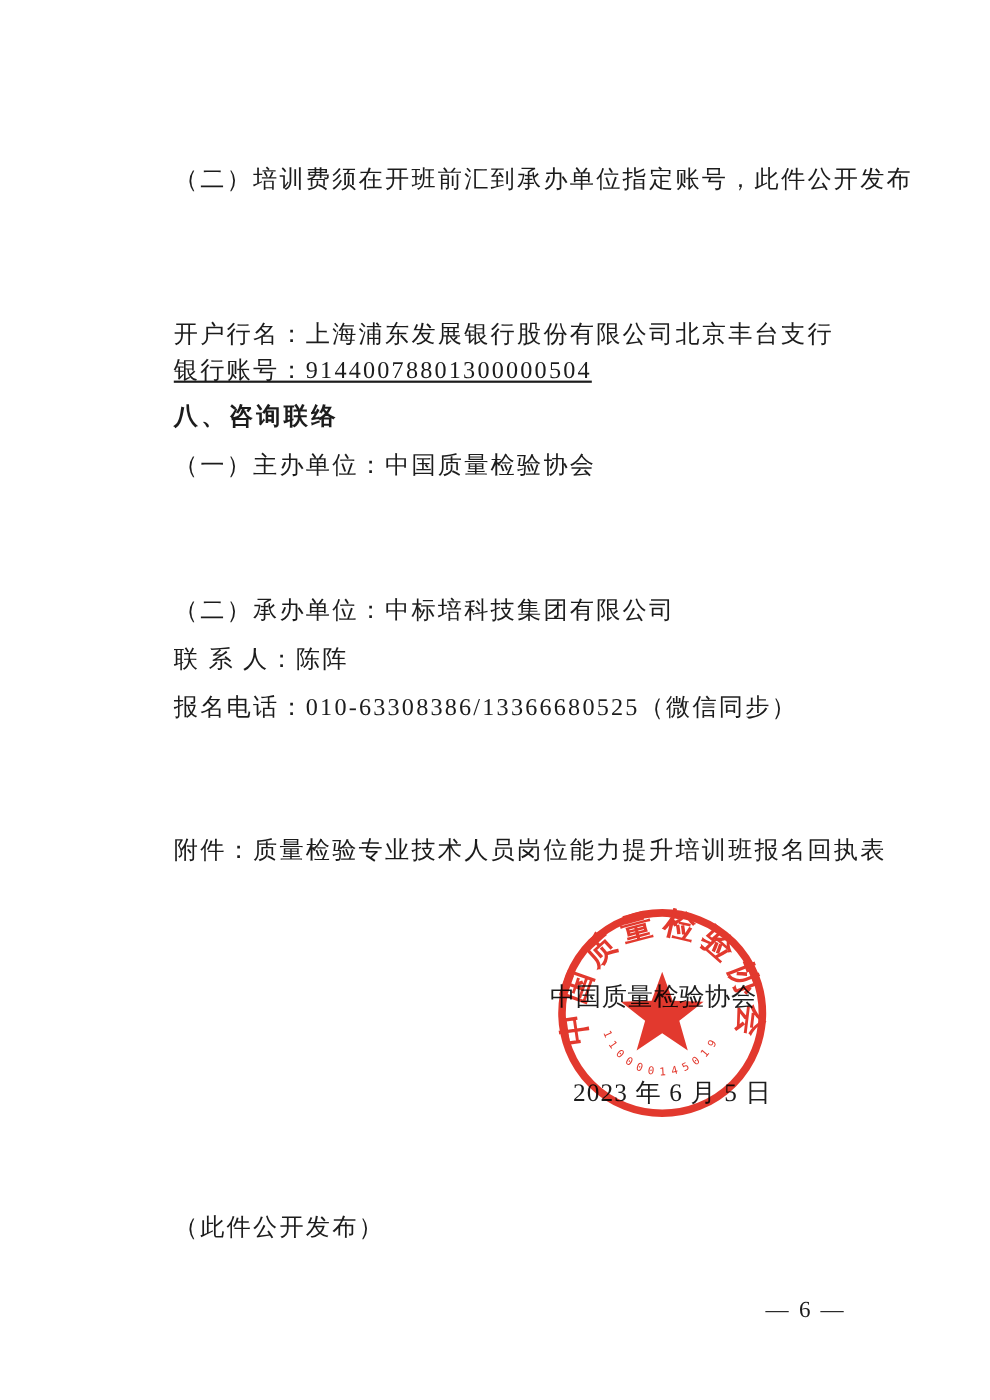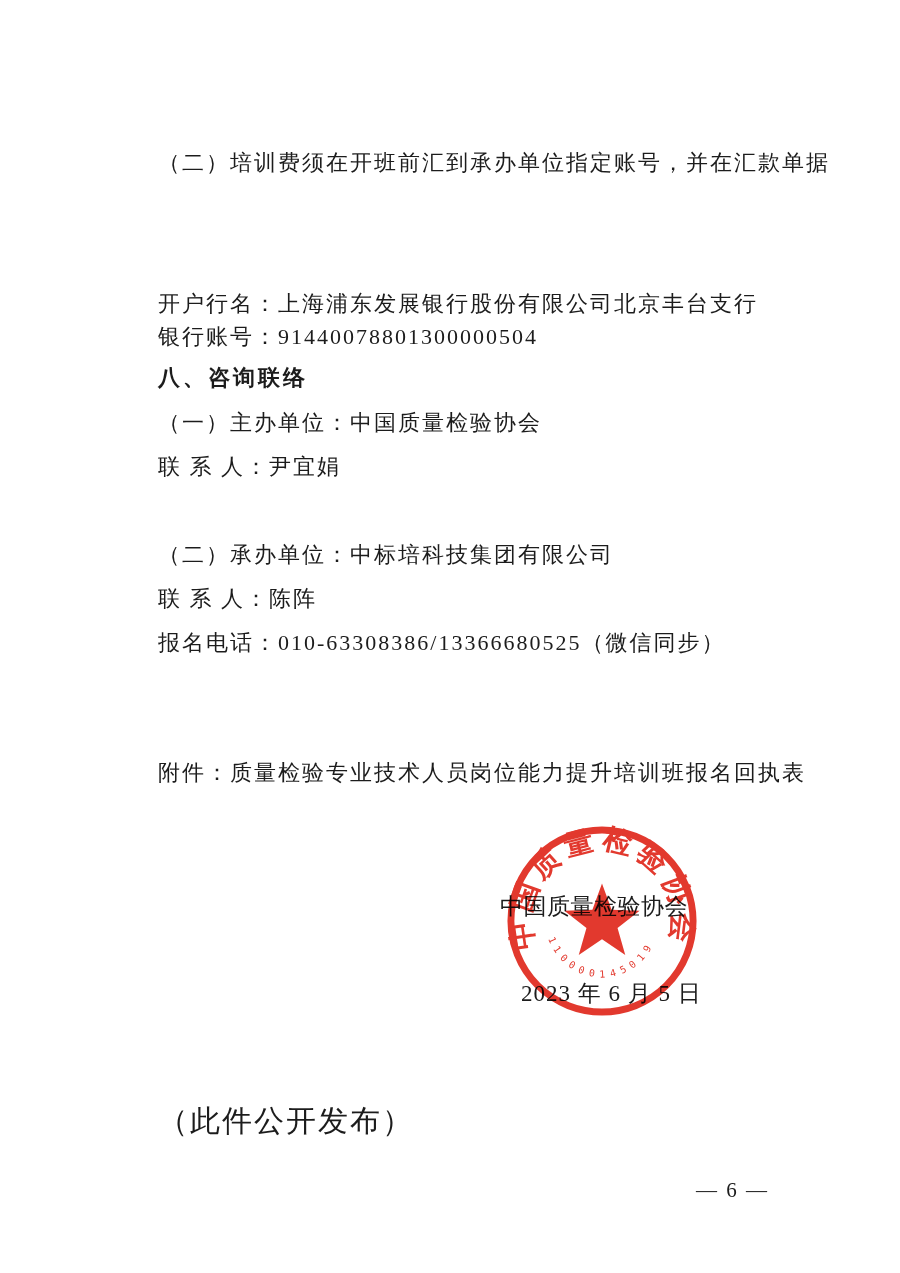--- a/index.html
+++ b/index.html
@@ -37,21 +37,21 @@
     position: absolute;
     left: 521px; top: 978px;
     font-size: 23px;
     letter-spacing: 1px;
     white-space: nowrap;
     z-index: 1;
   }
   .footer-note {
     position: absolute;
     left: 158px; top: 1101px;
-    font-size: 30px;
+    font-size: 22px;
     letter-spacing: 2px;
   }
   .page-number {
     position: absolute;
     left: 696px; top: 1178px;
     font-size: 21px;
     letter-spacing: 2px;
   }
   .seal {
     position: absolute;
@@ -74,26 +74,25 @@
     font-size: 10px;
     letter-spacing: 5.5px;
     fill: #e0281c;
   }
 </style>
 </head>
 <body>
 
 <div class="page">
 
-  <div class="line" style="left:158px; top:148px;">（二）培训费须在开班前汇到承办单位指定账号，并在汇款单据</div>
+  <div class="line" style="left:158px; top:148px;">（二）培训费须在开班前汇到承办单位指定账号，此件公开发布</div>
   <div class="line" style="left:158px; top:289px;">开户行名：上海浦东发展银行股份有限公司北京丰台支行</div>
-  <div class="line" style="left:158px; top:322px;">银行账号：91440078801300000504</div>
+  <div class="line" style="left:158px; top:322px;text-decoration:underline;">银行账号：91440078801300000504</div>
   <div class="line heading" style="left:158px; top:363px;">八、咨询联络</div>
   <div class="line" style="left:158px; top:408px;">（一）主办单位：中国质量检验协会</div>
-  <div class="line" style="left:158px; top:452px;">联 系 人：尹宜娟</div>
   <div class="line" style="left:158px; top:540px;">（二）承办单位：中标培科技集团有限公司</div>
   <div class="line" style="left:158px; top:584px;">联 系 人：陈阵</div>
   <div class="line" style="left:158px; top:628px;">报名电话：010-63308386/13366680525（微信同步）</div>
   <div class="line" style="left:158px; top:758px;">附件：质量检验专业技术人员岗位能力提升培训班报名回执表</div>
 
   <div class="sig-org">中国质量检验协会</div>
   <div class="sig-date">2023 年 6 月 5 日</div>
 
   <div class="seal">
     <svg viewBox="0 0 200 200">

